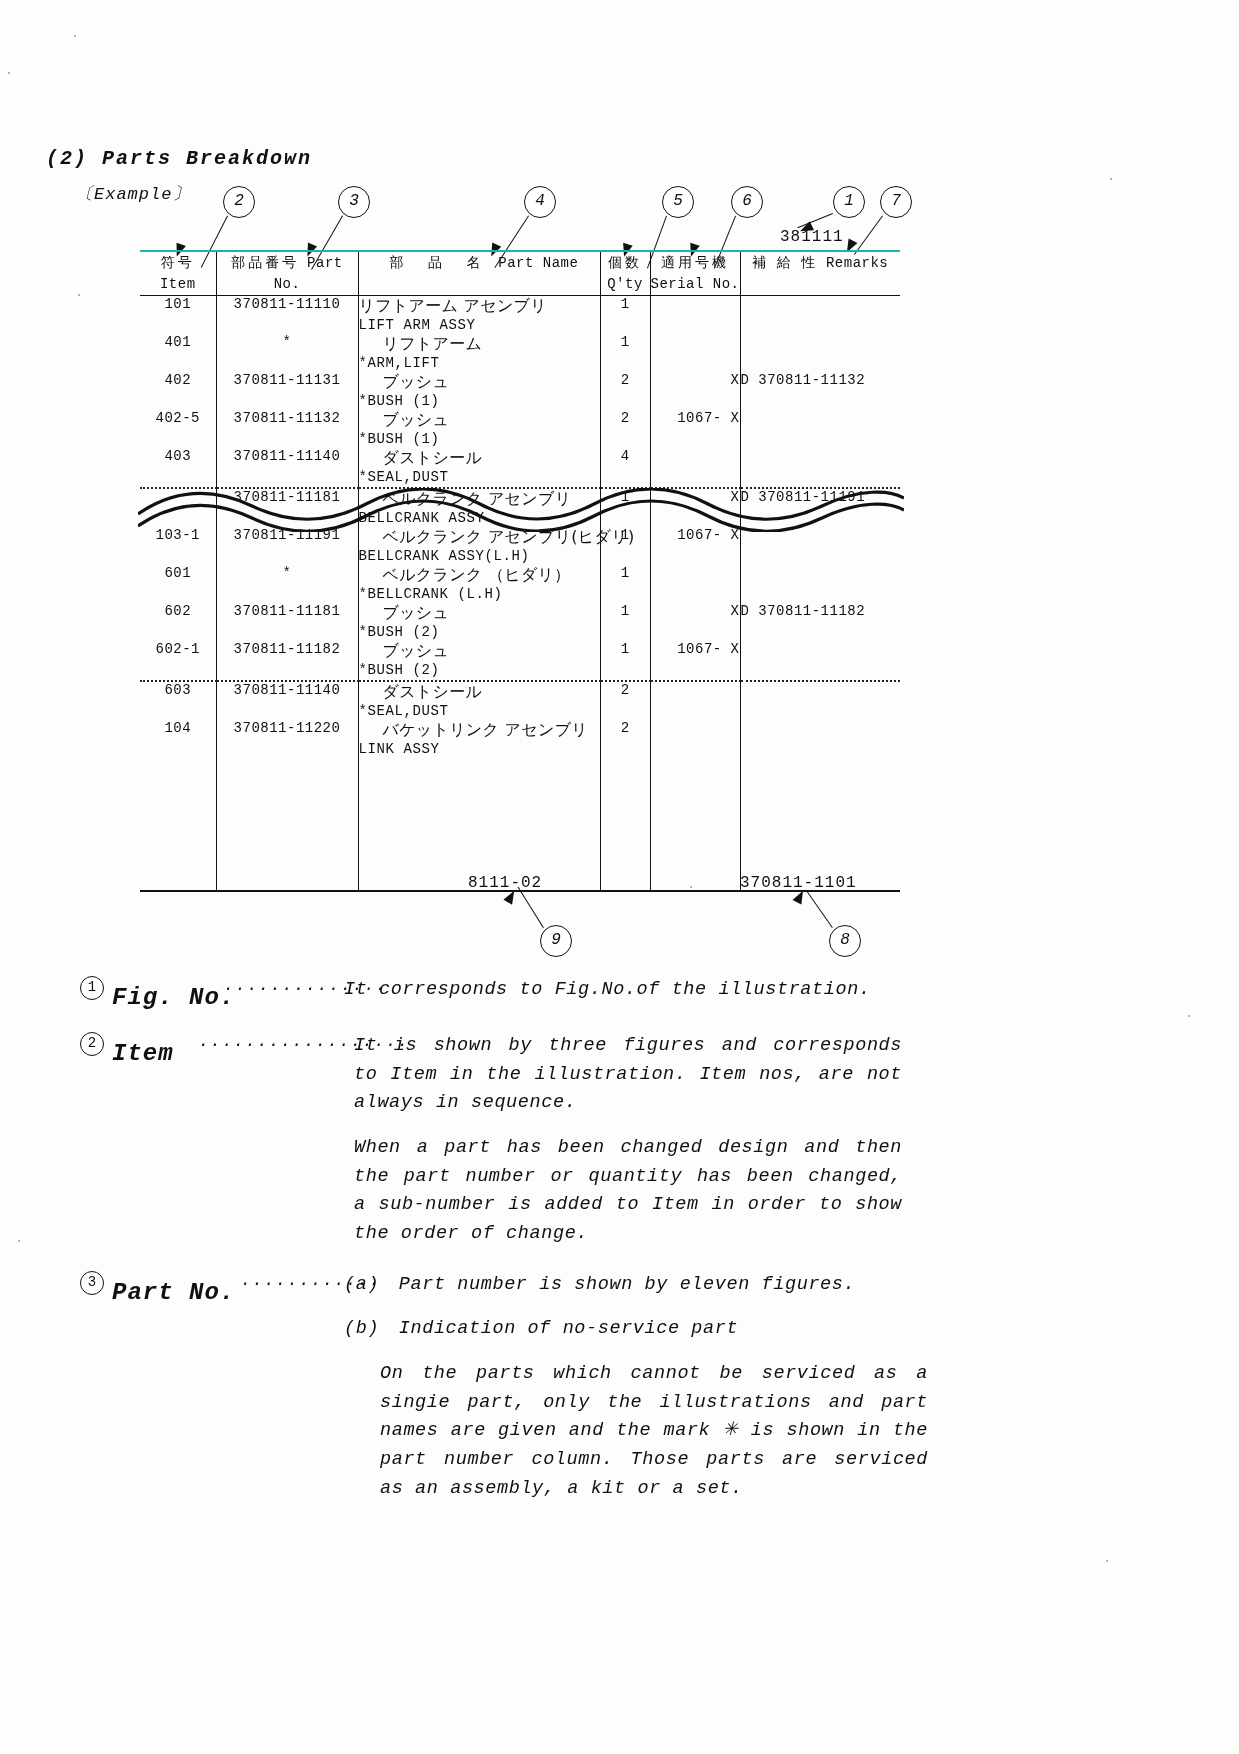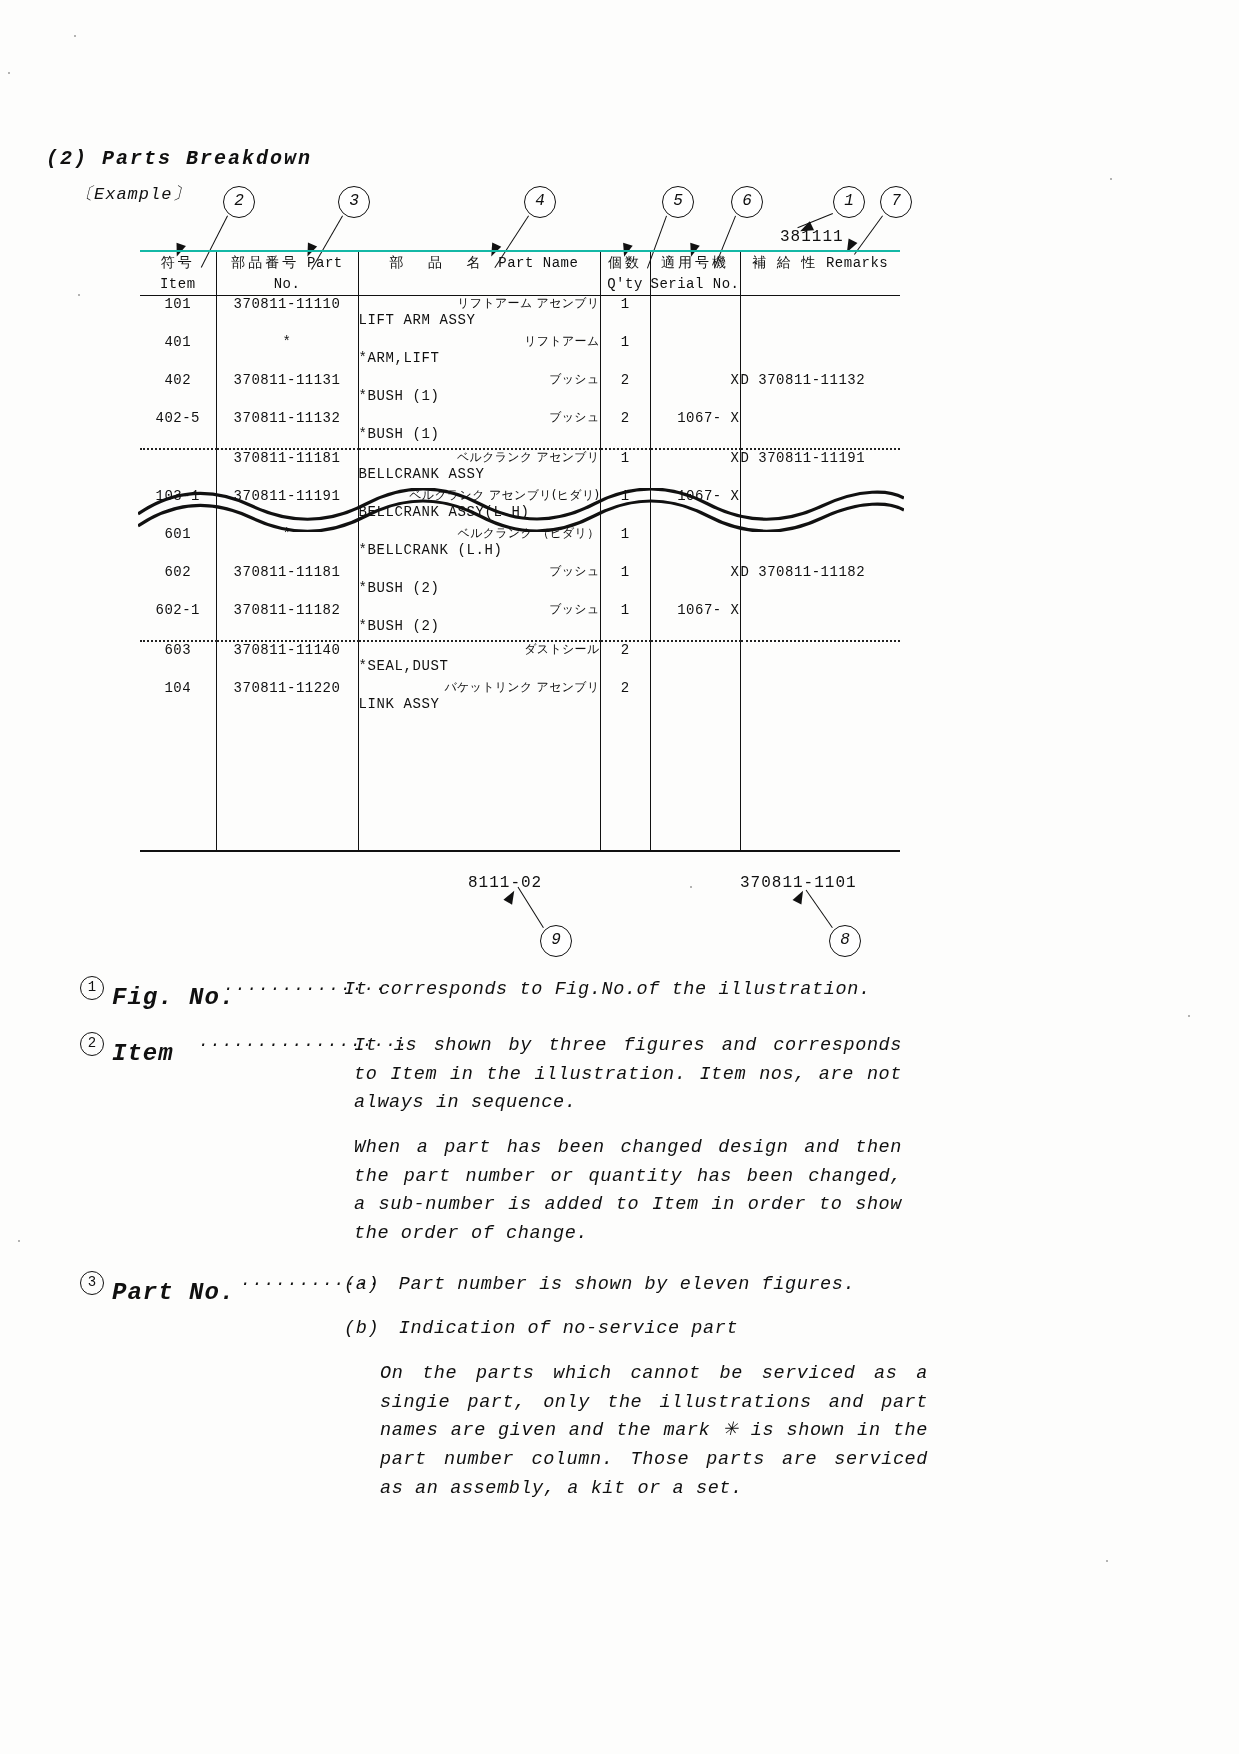--- a/index.html
+++ b/index.html
@@ -130,28 +130,27 @@
   .row td { height: 38px; }
   .cell-item   { text-align: center; font-size: 14px; letter-spacing: 0.5px; }
   .cell-partno { text-align: center; font-size: 14px; letter-spacing: 0.5px; }
   .cell-qty    { text-align: center; font-size: 14px; }
   .cell-serial { text-align: right; font-size: 14px; padding-right: 8px; letter-spacing: 0.5px;}
   .cell-rem    { text-align: left;  font-size: 14px; padding-left: 7px; letter-spacing: 0.5px;}
   .cell-name   { padding-left: 6px; }
 
   .kana {
     font-family: "DejaVu Sans", sans-serif;
-    font-size: 12px;
+    font-size: 16px;
     display: block;
     line-height: 1.25;
     letter-spacing: 0.3px;
     white-space: nowrap;
-    text-align: right;
-  }
-  .kana.ind { padding-left: 14px; }
+  }
+  .kana.ind { padding-left: 24px; }
   .eng {
     display: block;
     font-size: 14px;
     line-height: 1.3;
     letter-spacing: 0.6px;
     white-space: nowrap;
   }
   .baseline-pad { padding-top: 3px; }
 
   .dotted-sep td {
@@ -344,20 +343,31 @@
             <td class="cell-item baseline-pad">402-5</td>
             <td class="cell-partno vline baseline-pad">370811-11132</td>
             <td class="cell-name vline">
               <span class="kana ind">ブッシュ</span>
               <span class="eng">*BUSH (1)</span>
             </td>
             <td class="cell-qty vline">2</td>
             <td class="cell-serial vline">1067- X</td>
             <td class="cell-rem vline"></td>
           </tr>
+          <tr class="row">
+            <td class="cell-item baseline-pad">403</td>
+            <td class="cell-partno vline baseline-pad">370811-11140</td>
+            <td class="cell-name vline">
+              <span class="kana ind">ダストシール</span>
+              <span class="eng">*SEAL,DUST</span>
+            </td>
+            <td class="cell-qty vline">4</td>
+            <td class="cell-serial vline"></td>
+            <td class="cell-rem vline"></td>
+          </tr>
           <tr class="dotted-sep">
             <td></td>
             <td class="vline"></td>
             <td class="vline"></td>
             <td class="vline"></td>
             <td class="vline"></td>
             <td class="vline"></td>
           </tr>
           <tr class="row">
             <td class="cell-item baseline-pad"></td>

